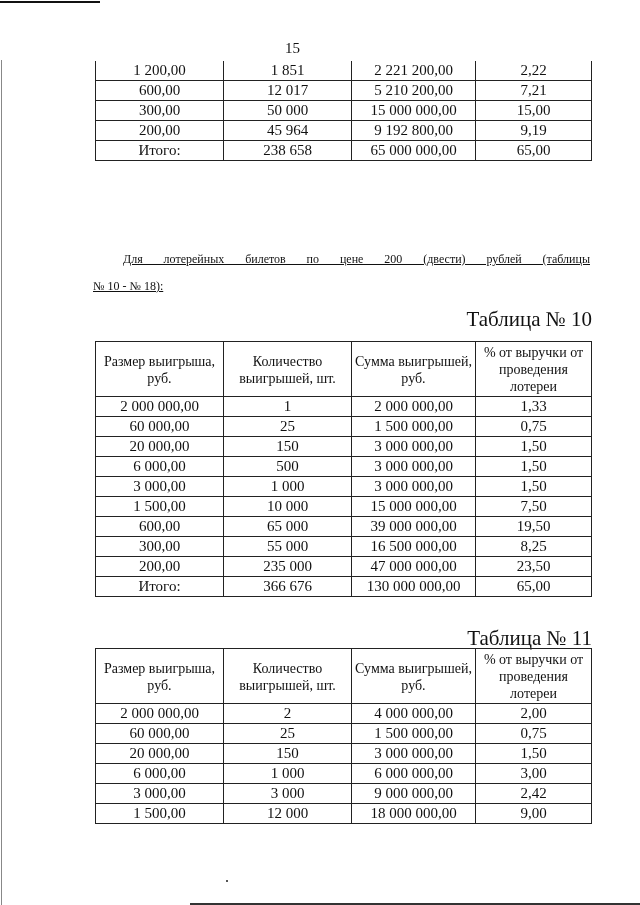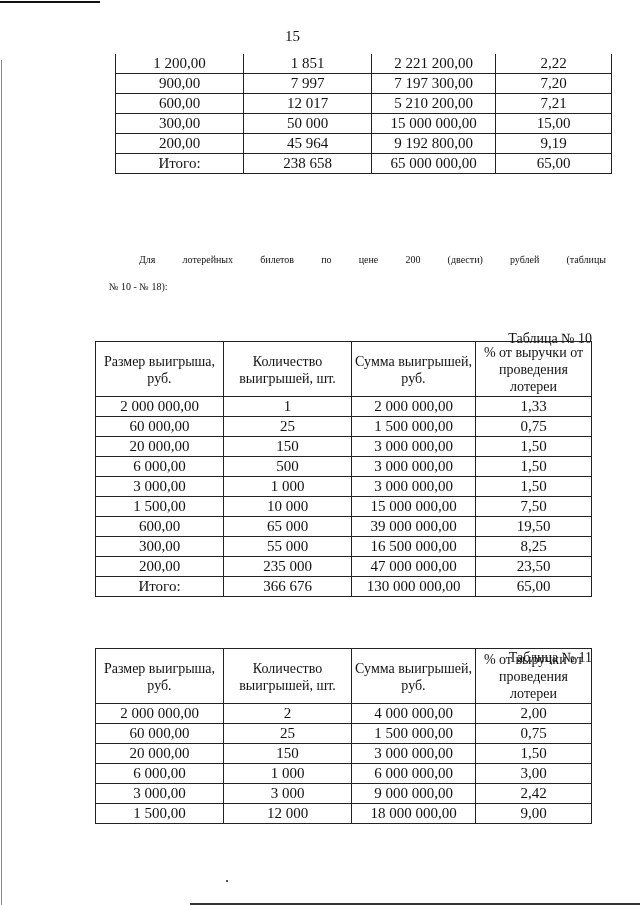--- a/index.html
+++ b/index.html
@@ -19,21 +19,21 @@
       position: absolute; left: 0; top: 1px; width: 100px; height: 2px; background: #111;
     }
     .page-edge-left {
       position: absolute; left: 1px; top: 60px; width: 1px; height: 845px; background: #888;
     }
     .page-edge-bottom {
       position: absolute; left: 190px; bottom: 0; width: 450px; height: 2px; background: #333;
     }
     .page-number {
       position: absolute;
-      top: 28px;
+      top: 40px;
       left: 0;
       width: 585px;
       text-align: center;
       font-size: 15px;
     }
     table.prize {
       position: absolute;
       left: 95px;
       width: 496px;
       border-collapse: collapse;
@@ -55,45 +55,45 @@
       height: auto;
       padding: 2px 0 1px;
       white-space: normal;
       vertical-align: middle;
     }
     table.prize col.c1 { width: 128px; }
     table.prize col.c2 { width: 128px; }
     table.prize col.c3 { width: 124px; }
     table.prize col.c4 { width: 116px; }
 
-    #table-cont { top: 54px; margin-left: 20px; }
+    #table-cont { top: 61px; }
     #table-cont tr:first-child td { border-top: none; }
 
     .paragraph {
       position: absolute;
-      left: 109px;
+      left: 93px;
       width: 497px;
-      font-size: 10px;
+      font-size: 12px;
       line-height: 27px;
       top: 246px;
       text-align: justify;
       text-align-last: left;
+      text-decoration: underline;
     }
     .paragraph .first-line {
       display: block;
       text-indent: 30px;
       text-align: justify;
       text-align-last: justify;
       word-spacing: 4px;
     }
     .caption {
       position: absolute;
       right: 48px;
-      font-size: 14px;
-      margin-top: 24px;
+      font-size: 21px;
     }
     #caption-10 { top: 307px; }
     #caption-11 { top: 626px; }
     #table-10 { top: 341px; }
     #table-11 { top: 648px; }
     .dot {
       position: absolute;
       left: 226px;
       top: 880px;
       width: 2px;
@@ -116,26 +116,20 @@
       <col class="c2">
       <col class="c3">
       <col class="c4">
     </colgroup>
   <tbody>
       <tr>
         <td>1 200,00</td>
         <td>1 851</td>
         <td>2 221 200,00</td>
         <td>2,22</td>
-      </tr>
-      <tr>
-        <td>900,00</td>
-        <td>7 997</td>
-        <td>7 197 300,00</td>
-        <td>7,20</td>
       </tr>
       <tr>
         <td>600,00</td>
         <td>12 017</td>
         <td>5 210 200,00</td>
         <td>7,21</td>
       </tr>
       <tr>
         <td>300,00</td>
         <td>50 000</td>

